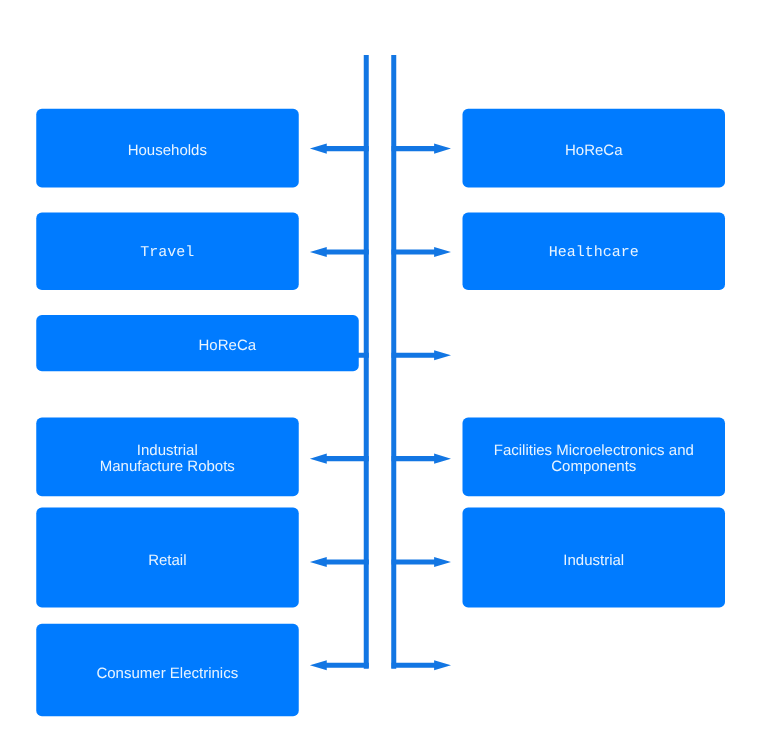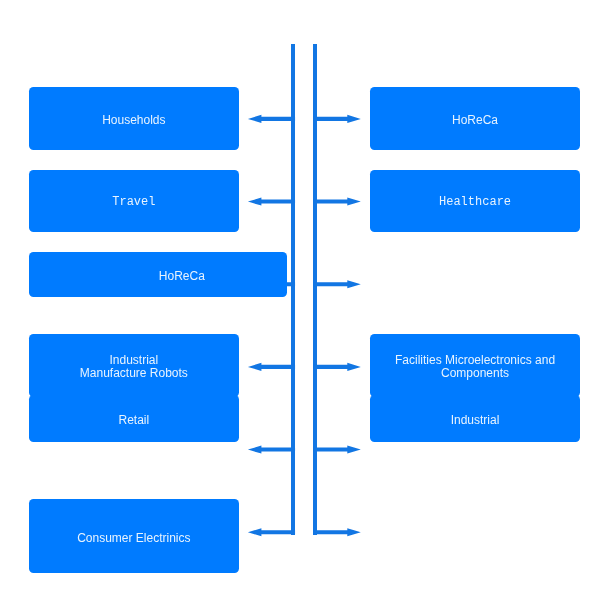--- a/index.html
+++ b/index.html
@@ -39,21 +39,21 @@
     line-height:12.9px;
   }
   .node > span { position:relative; top:2.2px; display:block; }
   .node.two > span { top:1.1px; }
   .col-left  { left:28.75px; }
   .col-right { left:369.95px; }
   .r0 { top:87px;  height:63px; }
   .r1 { top:169.7px; height:62.1px;font-family:Liberation Mono, monospace; }
   .r2 { top:251.7px; height:45px;padding-left:48px; }
   .r3 { top:334.35px; height:62.55px; }
-  .r4 { top:395px; height:47px; }
+  .r4 { top:406px; height:80px; }
   .r5 { top:499.4px; height:74px; }
 
   
   .vline { position:absolute; top:43.6px; height:491.25px; background:#1276e3; }
   .vline.left  { left:291px;   width:4.05px; }
   .vline.right { left:313.2px; width:4.1px; }
   svg.arrows { position:absolute; left:0; top:0; }
 </style>
 </head>
 <body>

